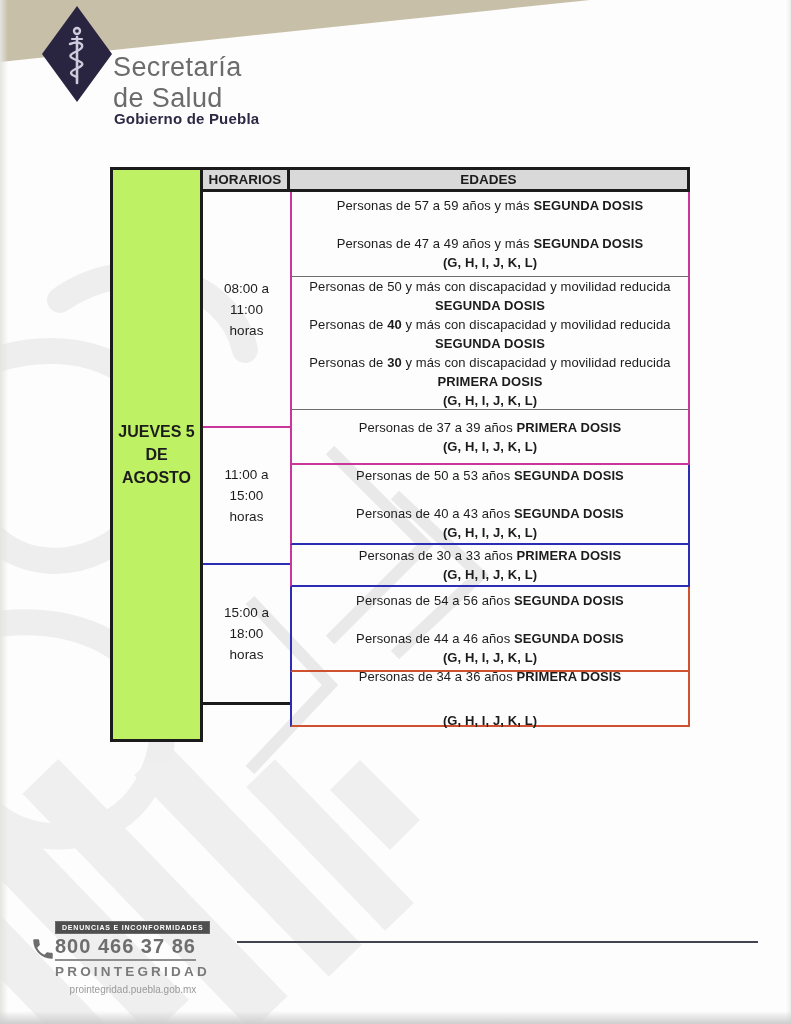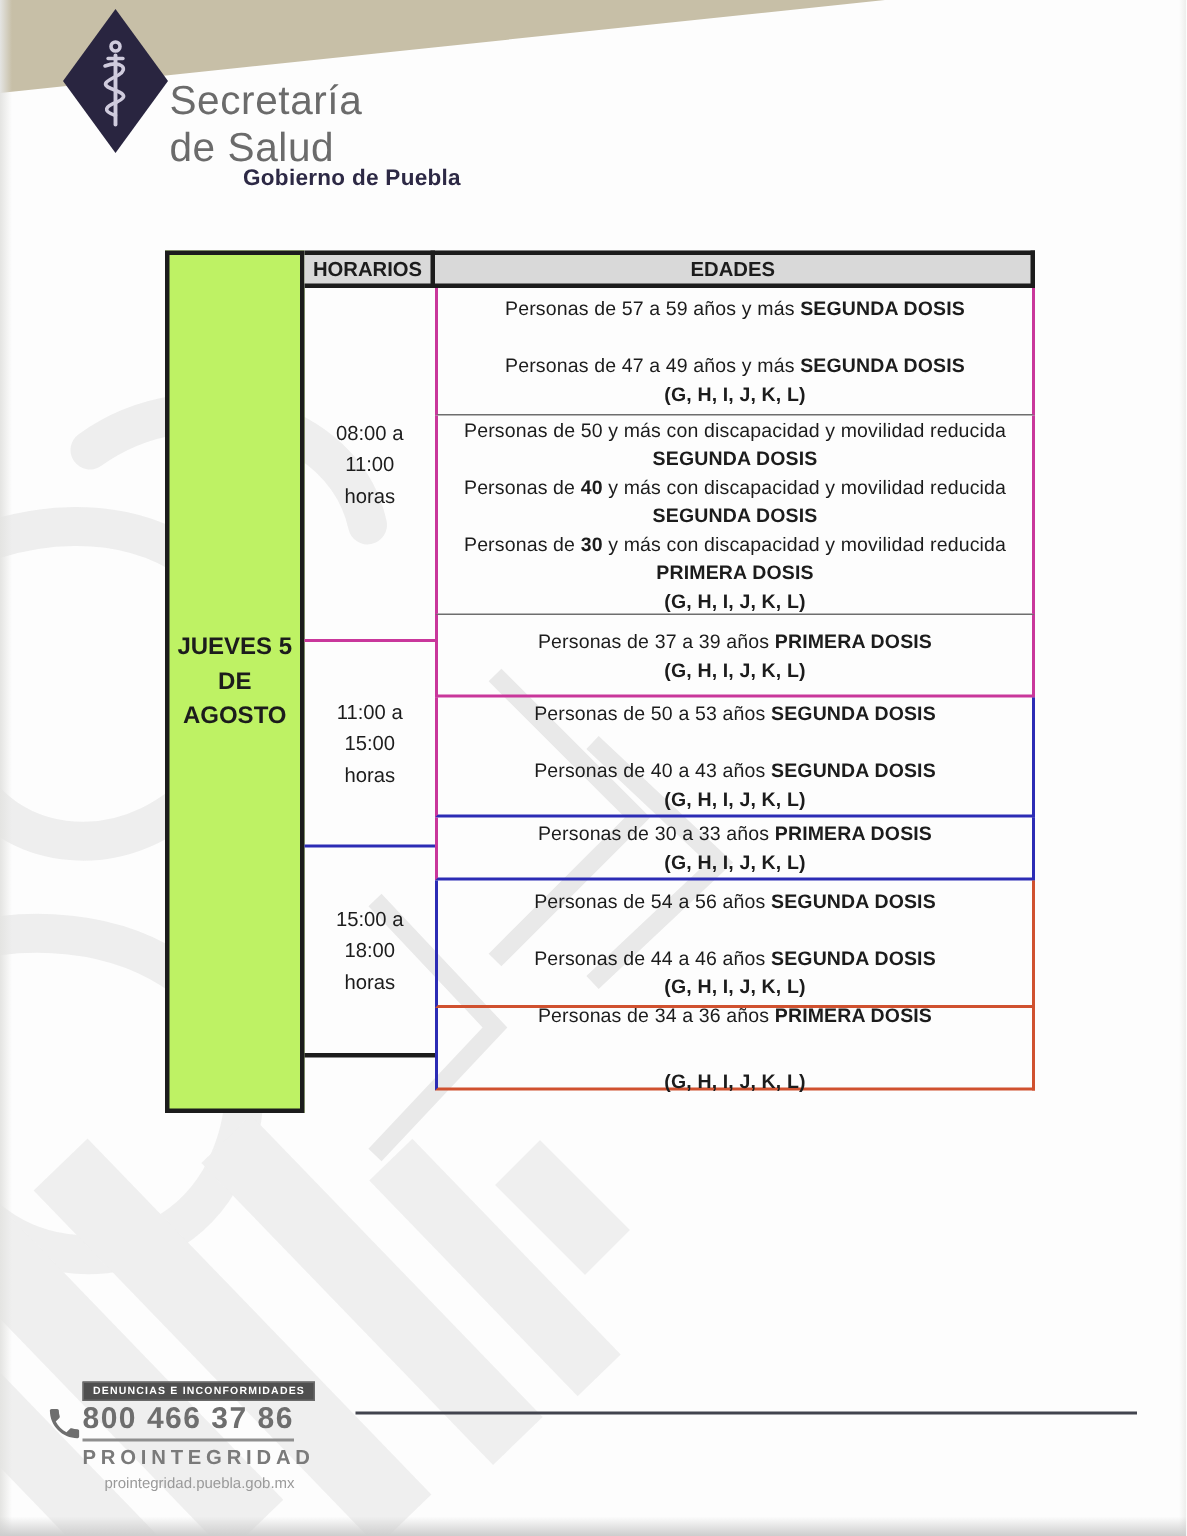--- a/index.html
+++ b/index.html
@@ -14,21 +14,21 @@
     background:linear-gradient(to bottom,rgba(210,210,210,0),#cdcdcd);z-index:6;}
   .edge-right{position:absolute;right:0;top:0;width:5px;height:100%;
     background:linear-gradient(to left,#ededeb,rgba(255,255,255,0));z-index:6;}
 
   
   .banner-svg{position:absolute;left:0;top:0;z-index:1;}
   .logo-diamond{position:absolute;left:42px;top:6px;z-index:3;}
   .brand-title{position:absolute;left:113px;top:52px;z-index:3;
     font-size:27px;line-height:31px;color:#6b6b6b;letter-spacing:0.4px;}
   .brand-sub{position:absolute;left:114px;top:110px;z-index:3;
-    font-size:15px;font-weight:bold;color:#2d2945;letter-spacing:0.2px;margin-left:48px;}
+    font-size:15px;font-weight:bold;color:#2d2945;letter-spacing:0.2px;}
 
   
   .watermark{position:absolute;left:0;top:0;z-index:0;}
 
   
   .tbl{position:absolute;left:110px;top:167px;width:580px;height:575px;z-index:2;}
   .tbl *{box-sizing:border-box;}
   .day-col{position:absolute;left:0;top:0;width:93px;height:575px;
     background:#bef264;border:3px solid #1c1c1c;
     display:flex;flex-direction:column;align-items:center;justify-content:center;

